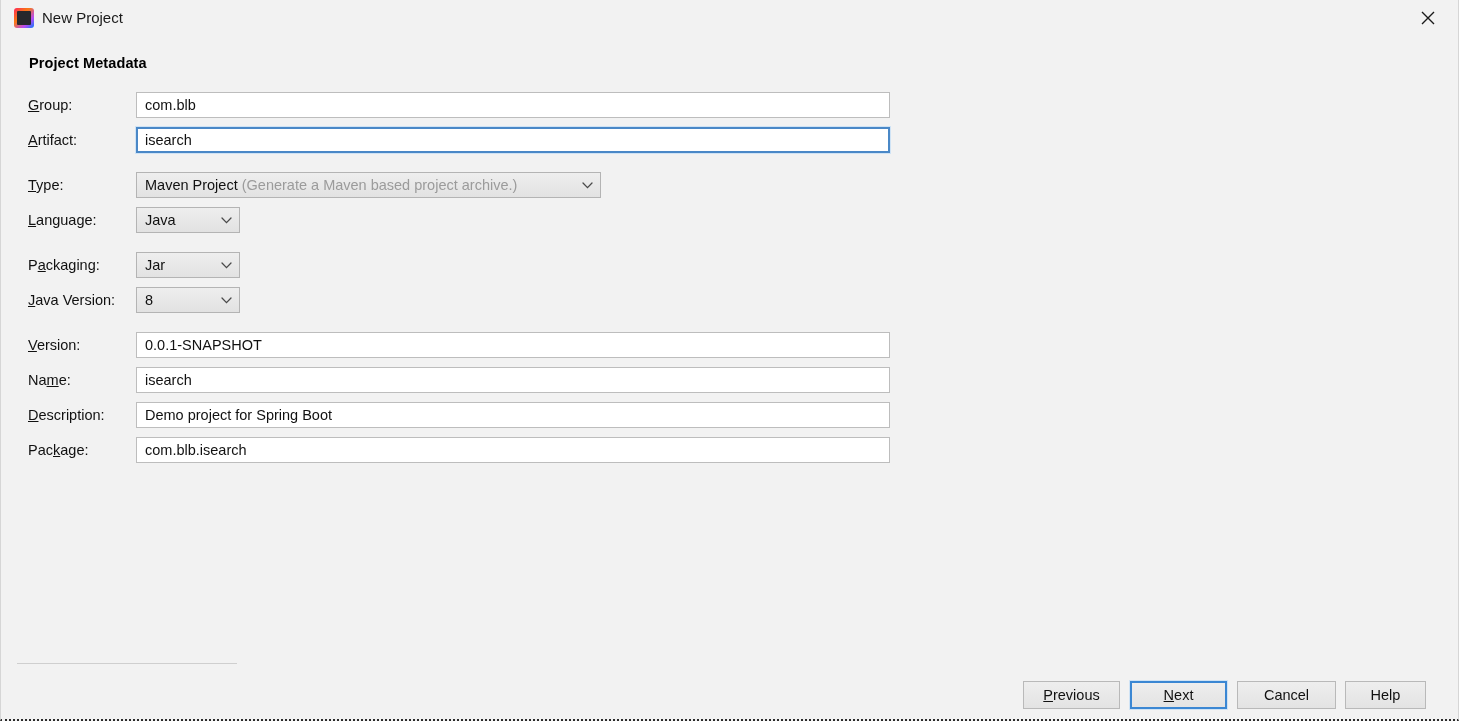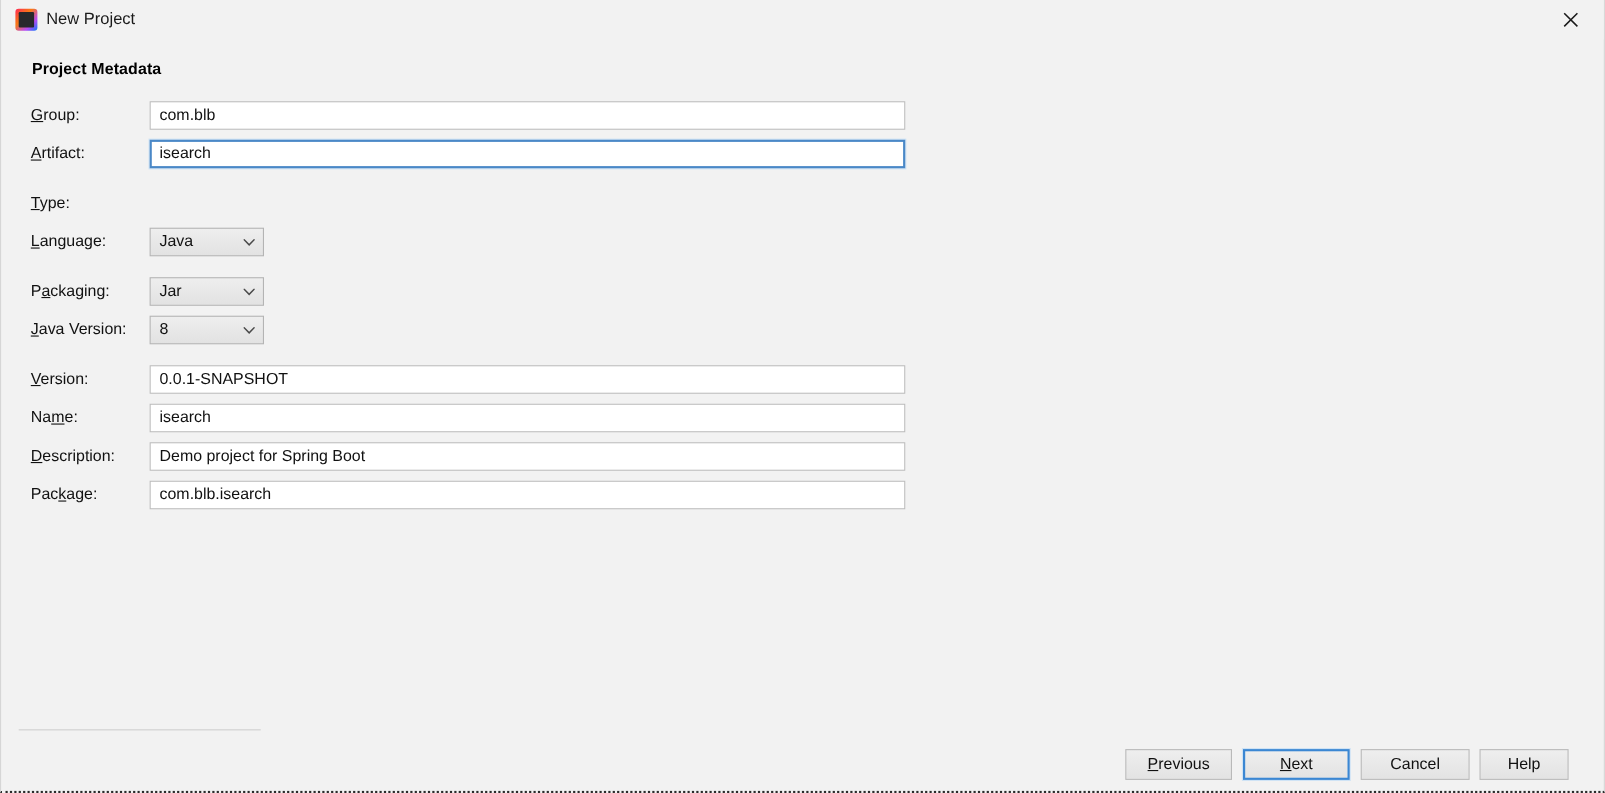--- a/index.html
+++ b/index.html
@@ -100,21 +100,21 @@
     font-size: 14.5px;
     color: #111;
     white-space: nowrap;
   }
   .lbl u { text-decoration: underline; text-underline-offset: 1px; }
 
   .textfield {
     position: absolute;
     left: 135px;
     top: 0;
-    width: 687px;
+    width: 754px;
     height: 26px;
     background: #ffffff;
     border: 1px solid #bdbdbd;
     padding: 0 0 0 8px;
     font-family: "Liberation Sans", sans-serif;
     font-size: 14.5px;
     line-height: 24px;
     color: #111;
     outline: none;
     white-space: nowrap;
@@ -205,20 +205,28 @@
       <div class="row" style="top: 92px; width: 100%;">
         <div class="lbl"><span></span><u>G</u><span>roup:</span></div>
         <div class="textfield">com.blb</div>
       </div>
       <div class="row" style="top: 127px; width: 100%;">
         <div class="lbl"><span></span><u>A</u><span>rtifact:</span></div>
         <div class="textfield focused">isearch</div>
       </div>
       <div class="row" style="top: 172px; width: 100%;">
         <div class="lbl"><span></span><u>T</u><span>ype:</span></div>
+        <div class="combo" style="left: 135px; width: 465px;">
+          <div class="val"><span>Maven Project</span> <span class="hint">(Generate a Maven based project archive.)</span></div>
+          <div class="arrow">
+            <svg width="11" height="7" viewBox="0 0 11 7">
+              <path d="M1 1 L5.5 5.6 L10 1" stroke="#4a4a4a" stroke-width="1.3" fill="none" stroke-linecap="round"></path>
+            </svg>
+          </div>
+        </div>
       </div>
       <div class="row" style="top: 207px; width: 100%;">
         <div class="lbl"><span></span><u>L</u><span>anguage:</span></div>
         <div class="combo" style="left: 135px; width: 104px;">
           <div class="val"><span>Java</span></div>
           <div class="arrow">
             <svg width="11" height="7" viewBox="0 0 11 7">
               <path d="M1 1 L5.5 5.6 L10 1" stroke="#4a4a4a" stroke-width="1.3" fill="none" stroke-linecap="round"></path>
             </svg>
           </div>

